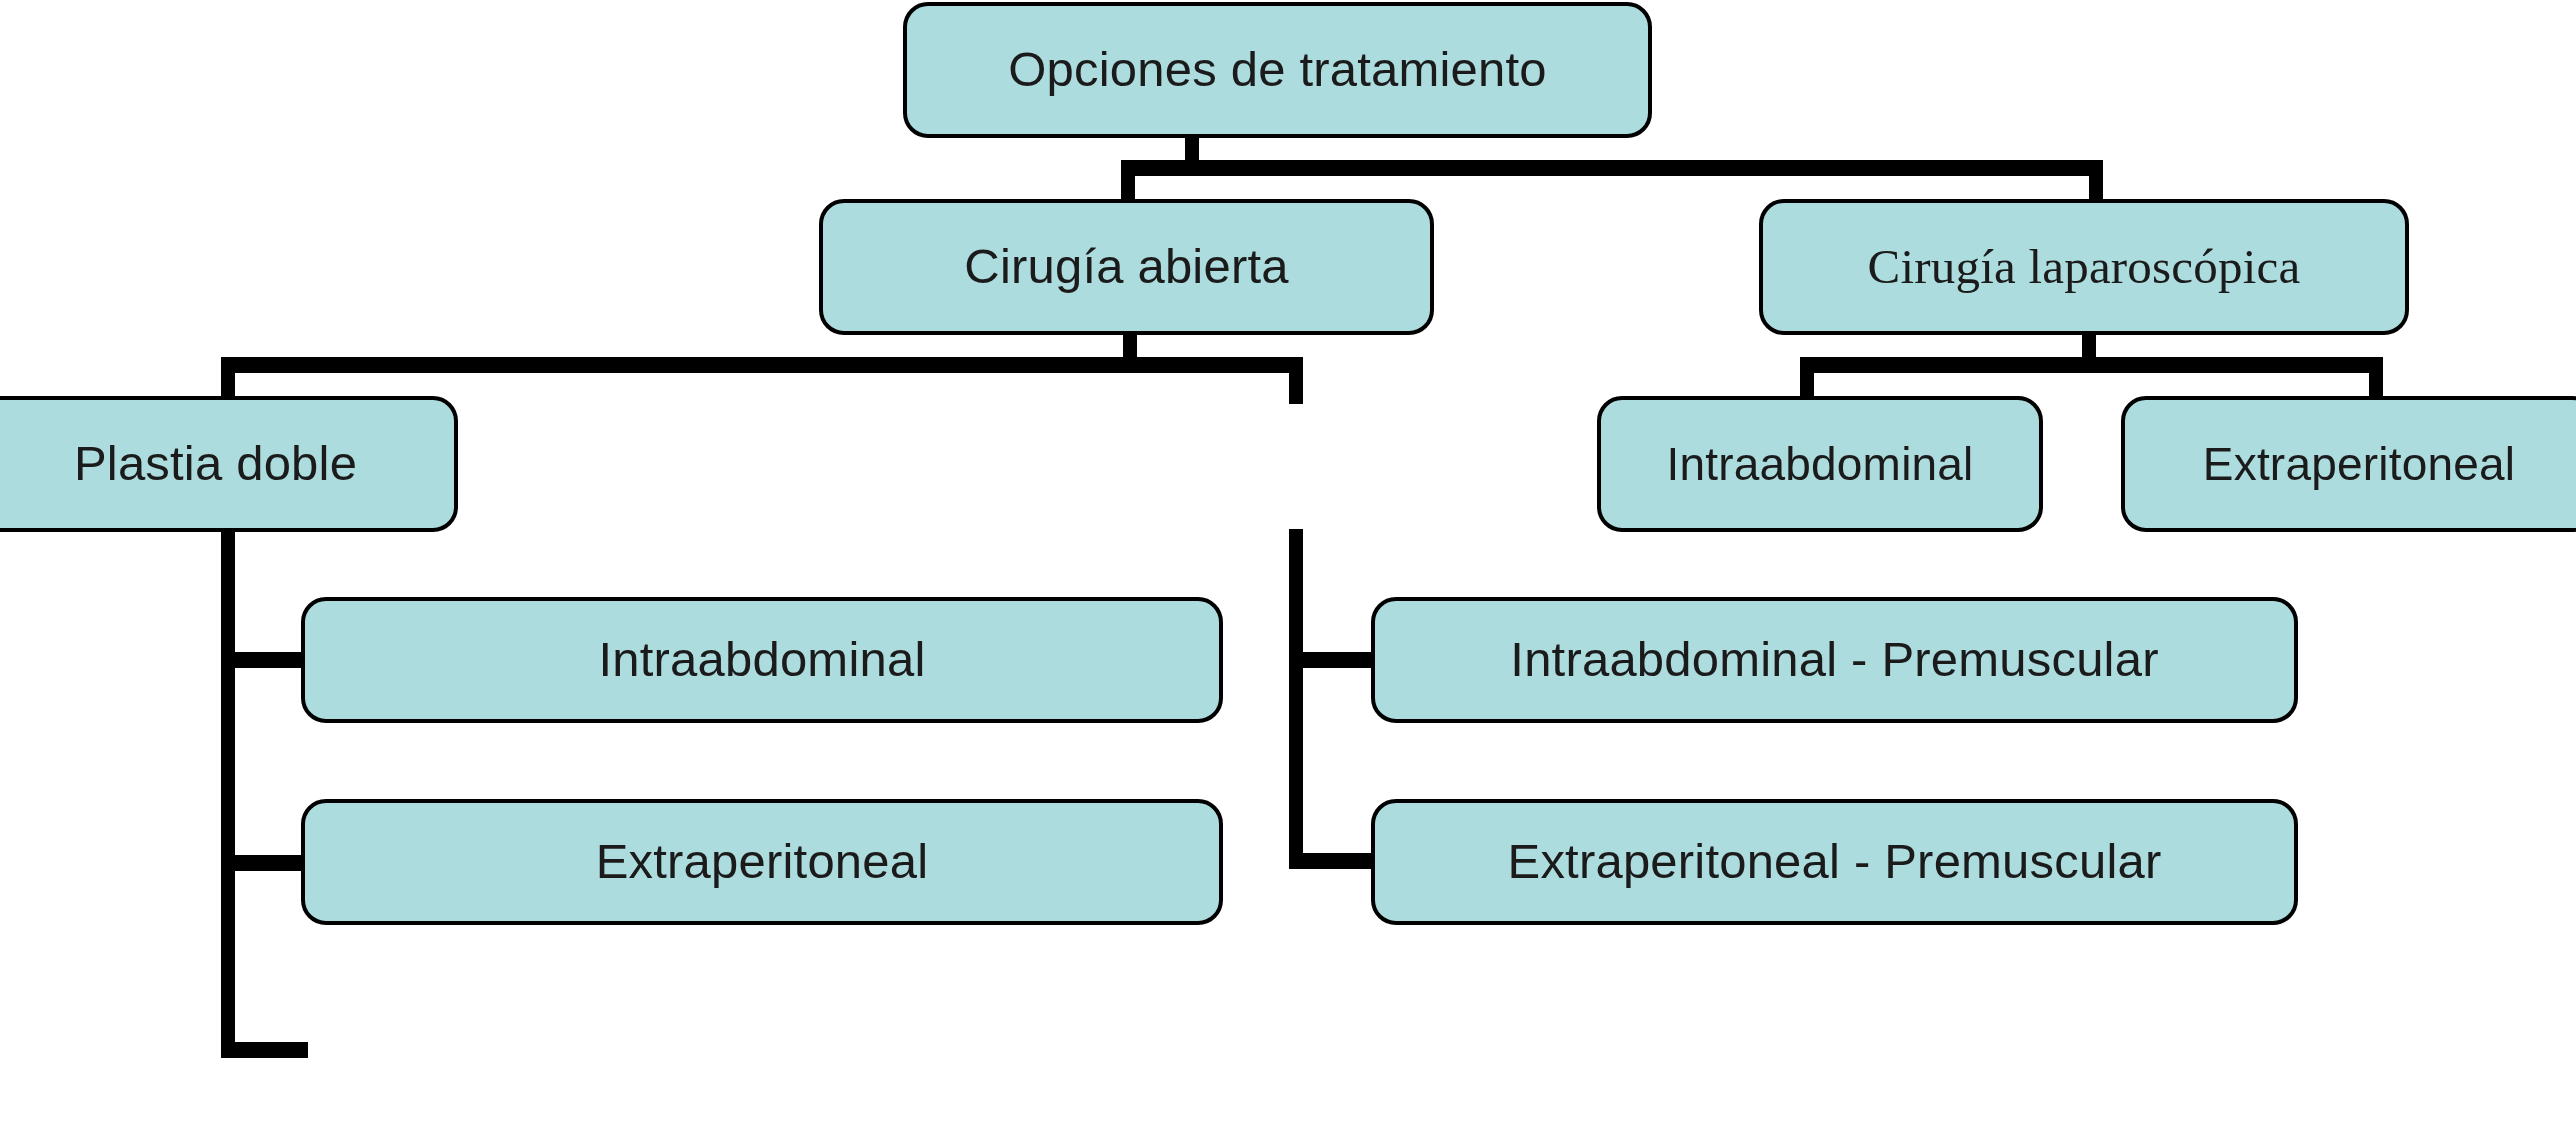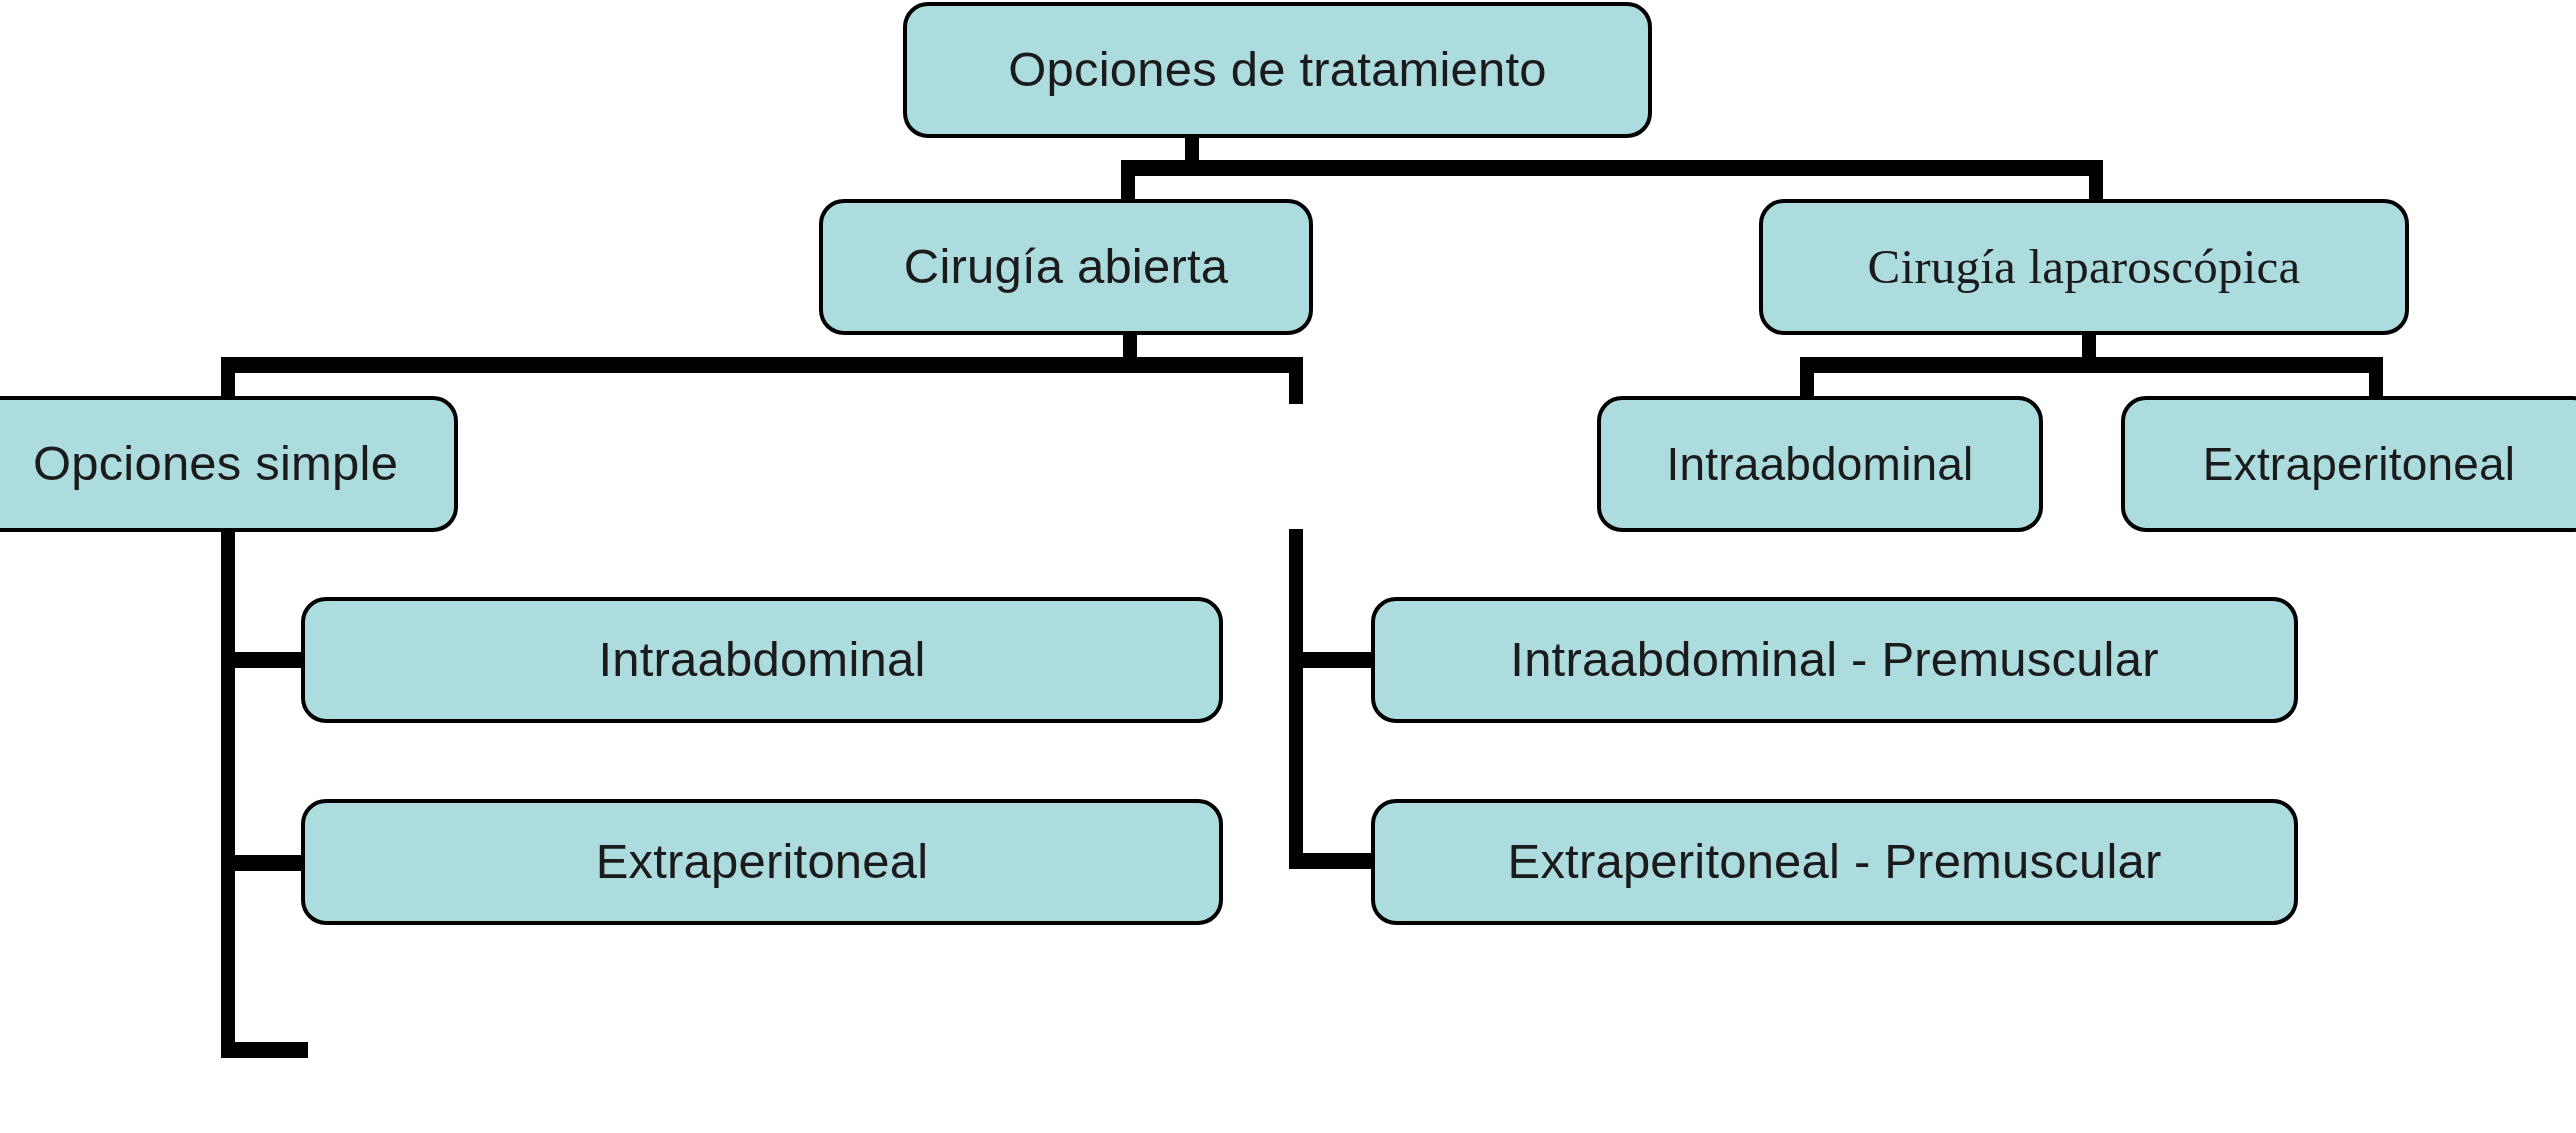--- a/index.html
+++ b/index.html
@@ -68,30 +68,30 @@
   <div class="edge" style="left:221px; top:1042px; width:87px; height:15.5px;"></div>
 
   <div class="edge" style="left:1289px; top:529px; width:13.6px; height:340px;"></div>
   <div class="edge" style="left:1289px; top:652px; width:89px; height:15.5px;"></div>
   <div class="edge" style="left:1289px; top:853px; width:89px; height:15.5px;"></div>
 
   <div class="node" style="left:903px; top:1.9px; width:749px; height:136px;">
     <span class="node-label">Opciones de tratamiento</span>
   </div>
 
-  <div class="node" style="left:819px; top:199px; width:494px; height:136px;">
+  <div class="node" style="left:819px; top:199px; width:615px; height:136px;">
     <span class="node-label">Cirugía abierta</span>
   </div>
 
   <div class="node" style="left:1759px; top:199px; width:650px; height:136px;font-family:Liberation Serif, serif;">
     <span class="node-label">Cirugía laparoscópica</span>
   </div>
 
   <div class="node" style="left:-27px; top:396px; width:485px; height:136px;">
-    <span class="node-label">Opciones simple</span>
+    <span class="node-label">Plastia doble</span>
   </div>
 
 
   <div class="node narrow" style="left:1597px; top:396px; width:446px; height:136px;">
     <span class="node-label">Intraabdominal</span>
   </div>
 
   <div class="node narrow" style="left:2121px; top:396px; width:476px; height:136px;">
     <span class="node-label">Extraperitoneal</span>
   </div>

